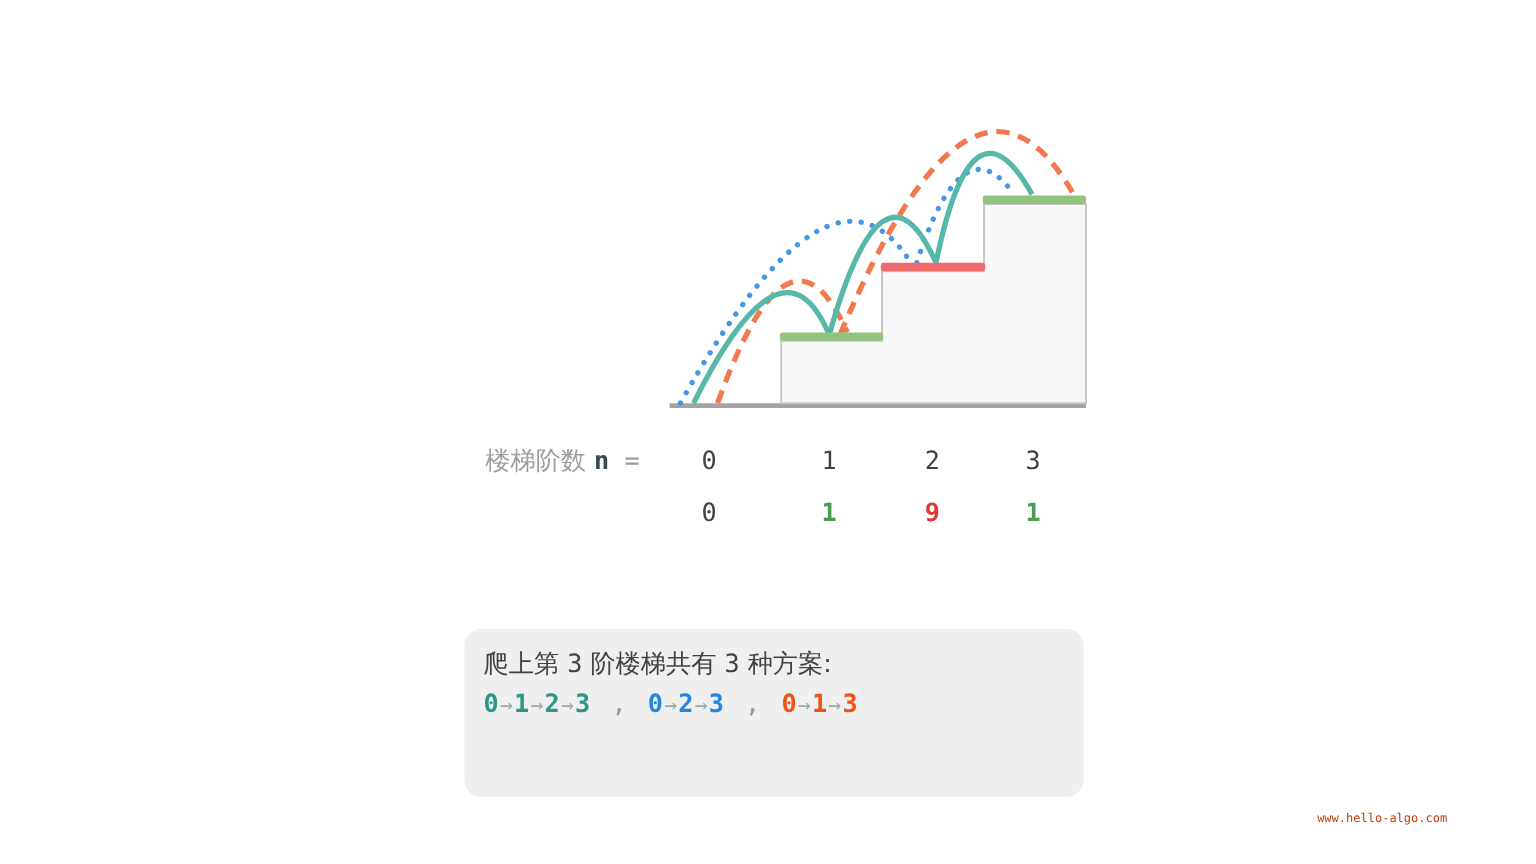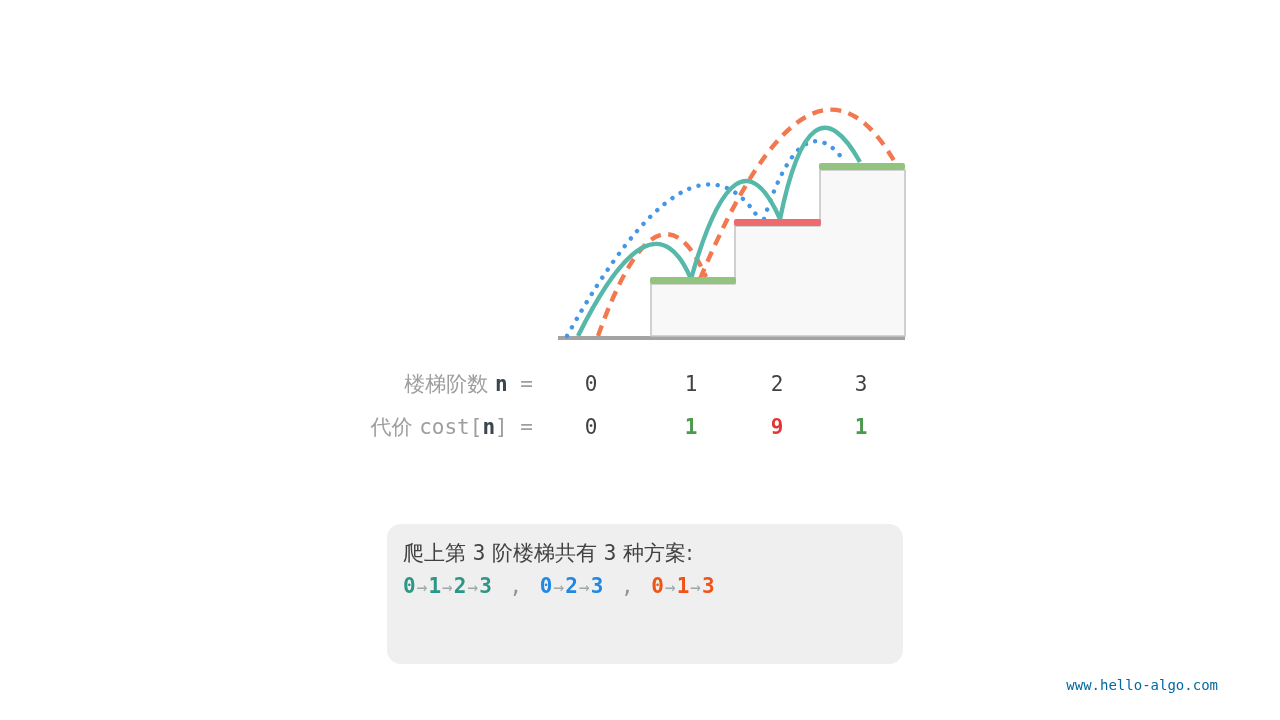--- a/index.html
+++ b/index.html
@@ -37,21 +37,21 @@
   .seg-text{color:#424242;}
   .seg-num{color:#424242;font-family:"DejaVu Sans Mono","Liberation Mono",monospace;}
   .seg-bold{color:#3a3a3a;font-weight:bold;font-family:"DejaVu Sans Mono","Liberation Mono",monospace;}
   .seg-teal{color:#2d9687;font-weight:bold;font-family:"DejaVu Sans Mono","Liberation Mono",monospace;}
   .seg-blue{color:#2187e2;font-weight:bold;font-family:"DejaVu Sans Mono","Liberation Mono",monospace;}
   .seg-orange{color:#ef5315;font-weight:bold;font-family:"DejaVu Sans Mono","Liberation Mono",monospace;}
   .seg-arrow{color:#9fa8a8;font-family:"DejaVu Sans Mono","Liberation Mono",monospace;font-size:0.85em;padding:0 1px;}
   .seg-sep{color:#8f9696;font-family:"DejaVu Sans Mono","Liberation Mono",monospace;padding:0 5px;}
   
   .watermark{
-    position:absolute;right:62px;top:677px;font-size:14px;color:#0369a1;
+    position:absolute;right:74px;top:677px;font-size:10px;color:#c2410c;
     font-family:"DejaVu Sans Mono","Liberation Mono",monospace;
   }
 </style>
 </head>
 <body>
 
 <div class="canvas">
 
   <svg width="1280" height="720" viewBox="0 0 1280 720">
     <line class="ground" x1="558" y1="338" x2="905" y2="338"></line>
@@ -73,21 +73,20 @@
   </svg>
 
   <div class="row-label rich" style="top:371px;"><span class="seg-muted">楼梯阶数 </span><span class="seg-var">n</span><span class="seg-mutedm"> =</span></div>
   <div class="row-values" style="top:371px;">
     <span class="val-slot rich" style="left:591px;"><span class="seg-dark">0</span></span>
     <span class="val-slot rich" style="left:691px;"><span class="seg-dark">1</span></span>
     <span class="val-slot rich" style="left:777px;"><span class="seg-dark">2</span></span>
     <span class="val-slot rich" style="left:861px;"><span class="seg-dark">3</span></span>
   </div>
 
-  <div class="row-label rich" style="top:414px;"><span class="seg-muted">代价 </span><span class="seg-mutedm">cost[</span><span class="seg-var">n</span><span class="seg-mutedm">] =</span></div>
   <div class="row-values" style="top:414px;">
     <span class="val-slot rich" style="left:591px;"><span class="seg-dark">0</span></span>
     <span class="val-slot rich" style="left:691px;"><span class="seg-green">1</span></span>
     <span class="val-slot rich" style="left:777px;"><span class="seg-red">9</span></span>
     <span class="val-slot rich" style="left:861px;"><span class="seg-green">1</span></span>
   </div>
 
   <div class="note-box">
     <div class="note-line rich"><span class="seg-text">爬上第 </span><span class="seg-num">3</span><span class="seg-text"> 阶楼梯共有 </span><span class="seg-num">3</span><span class="seg-text"> 种方案:</span></div>
     <div class="note-line rich"><span class="seg-teal">0</span><span class="seg-arrow">→</span><span class="seg-teal">1</span><span class="seg-arrow">→</span><span class="seg-teal">2</span><span class="seg-arrow">→</span><span class="seg-teal">3</span><span class="seg-sep"> , </span><span class="seg-blue">0</span><span class="seg-arrow">→</span><span class="seg-blue">2</span><span class="seg-arrow">→</span><span class="seg-blue">3</span><span class="seg-sep"> , </span><span class="seg-orange">0</span><span class="seg-arrow">→</span><span class="seg-orange">1</span><span class="seg-arrow">→</span><span class="seg-orange">3</span></div>

